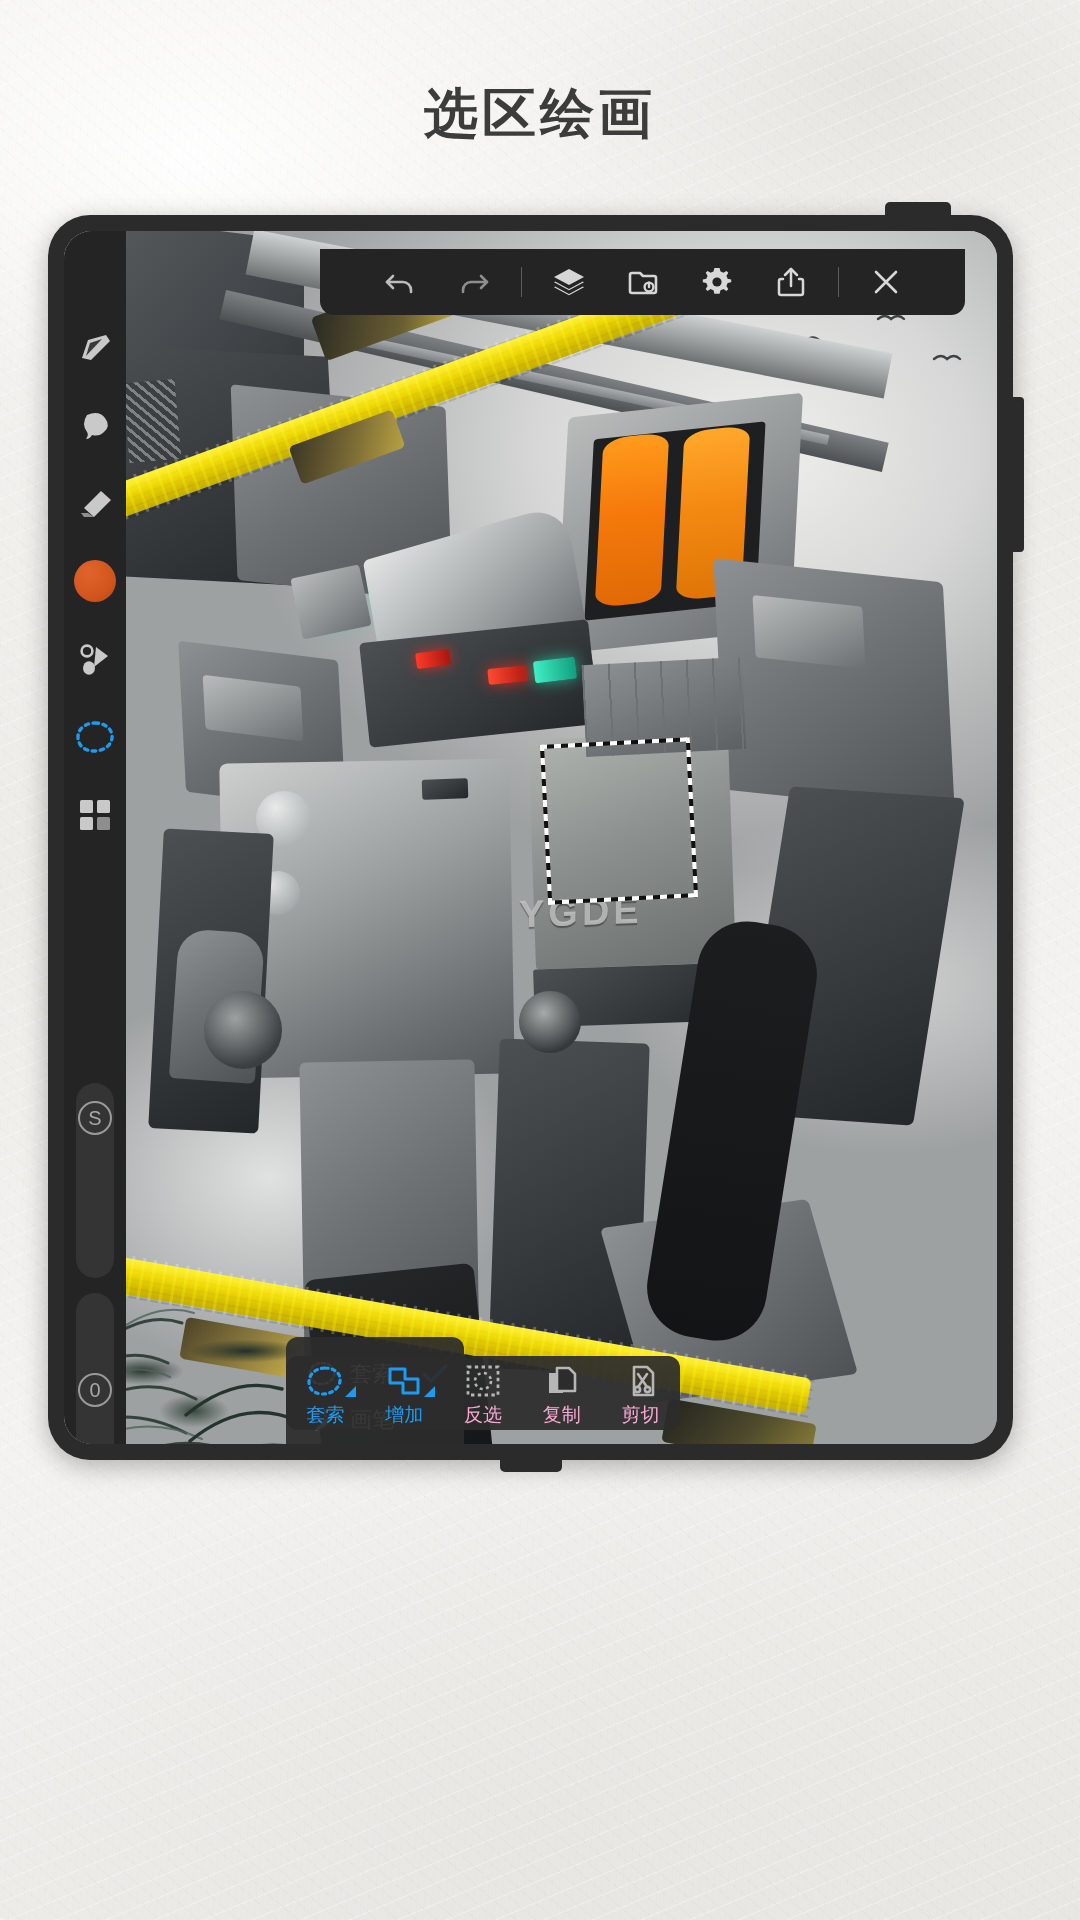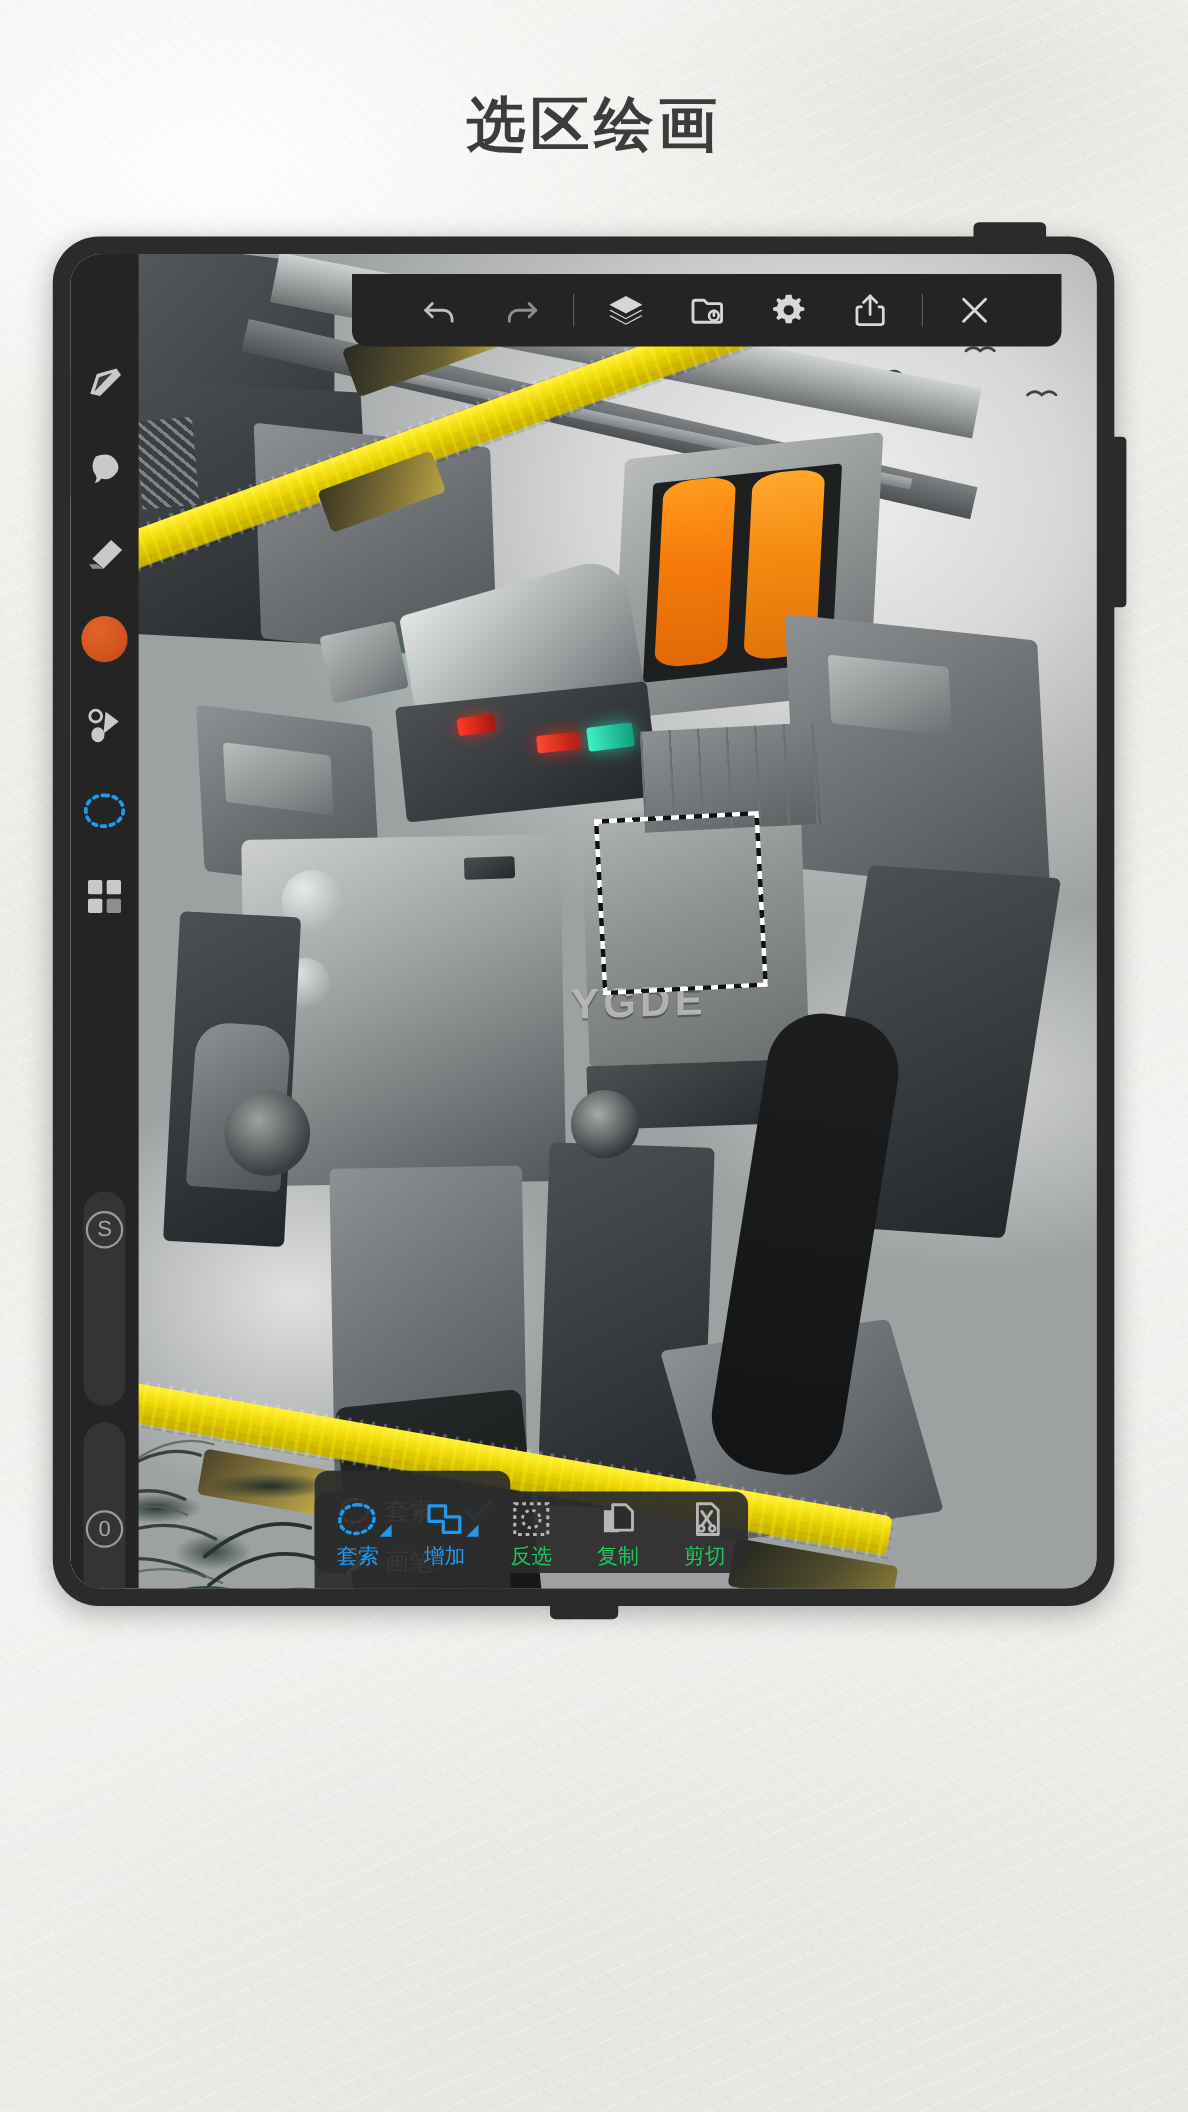--- a/index.html
+++ b/index.html
@@ -199,21 +199,21 @@
     background:rgba(44,44,44,.93); border-radius:12px;
     display:flex; align-items:flex-start; justify-content:space-around;
     padding-top:6px;
   }
   .bb-item{
     width:78px; display:flex; flex-direction:column; align-items:center;
     cursor:pointer; position:relative;
   }
   .bb-ico{ height:38px; display:flex; align-items:center; justify-content:center; }
   .bb-label{
-    font-size:19px; color:#22c55e; margin-top:2px;
+    font-size:19px; color:#f9a8d4; margin-top:2px;
     font-family:"Liberation Sans","DejaVu Sans",sans-serif;
   }
   .bb-item.active .bb-label{ color:#1e9bf0; }
   .bb-corner{
     position:absolute; right:8px; top:24px;
     width:0;height:0;border-style:solid;border-width:0 0 11px 11px;
     border-color:transparent transparent #1e9bf0 transparent;
   }
 </style>
 </head>

